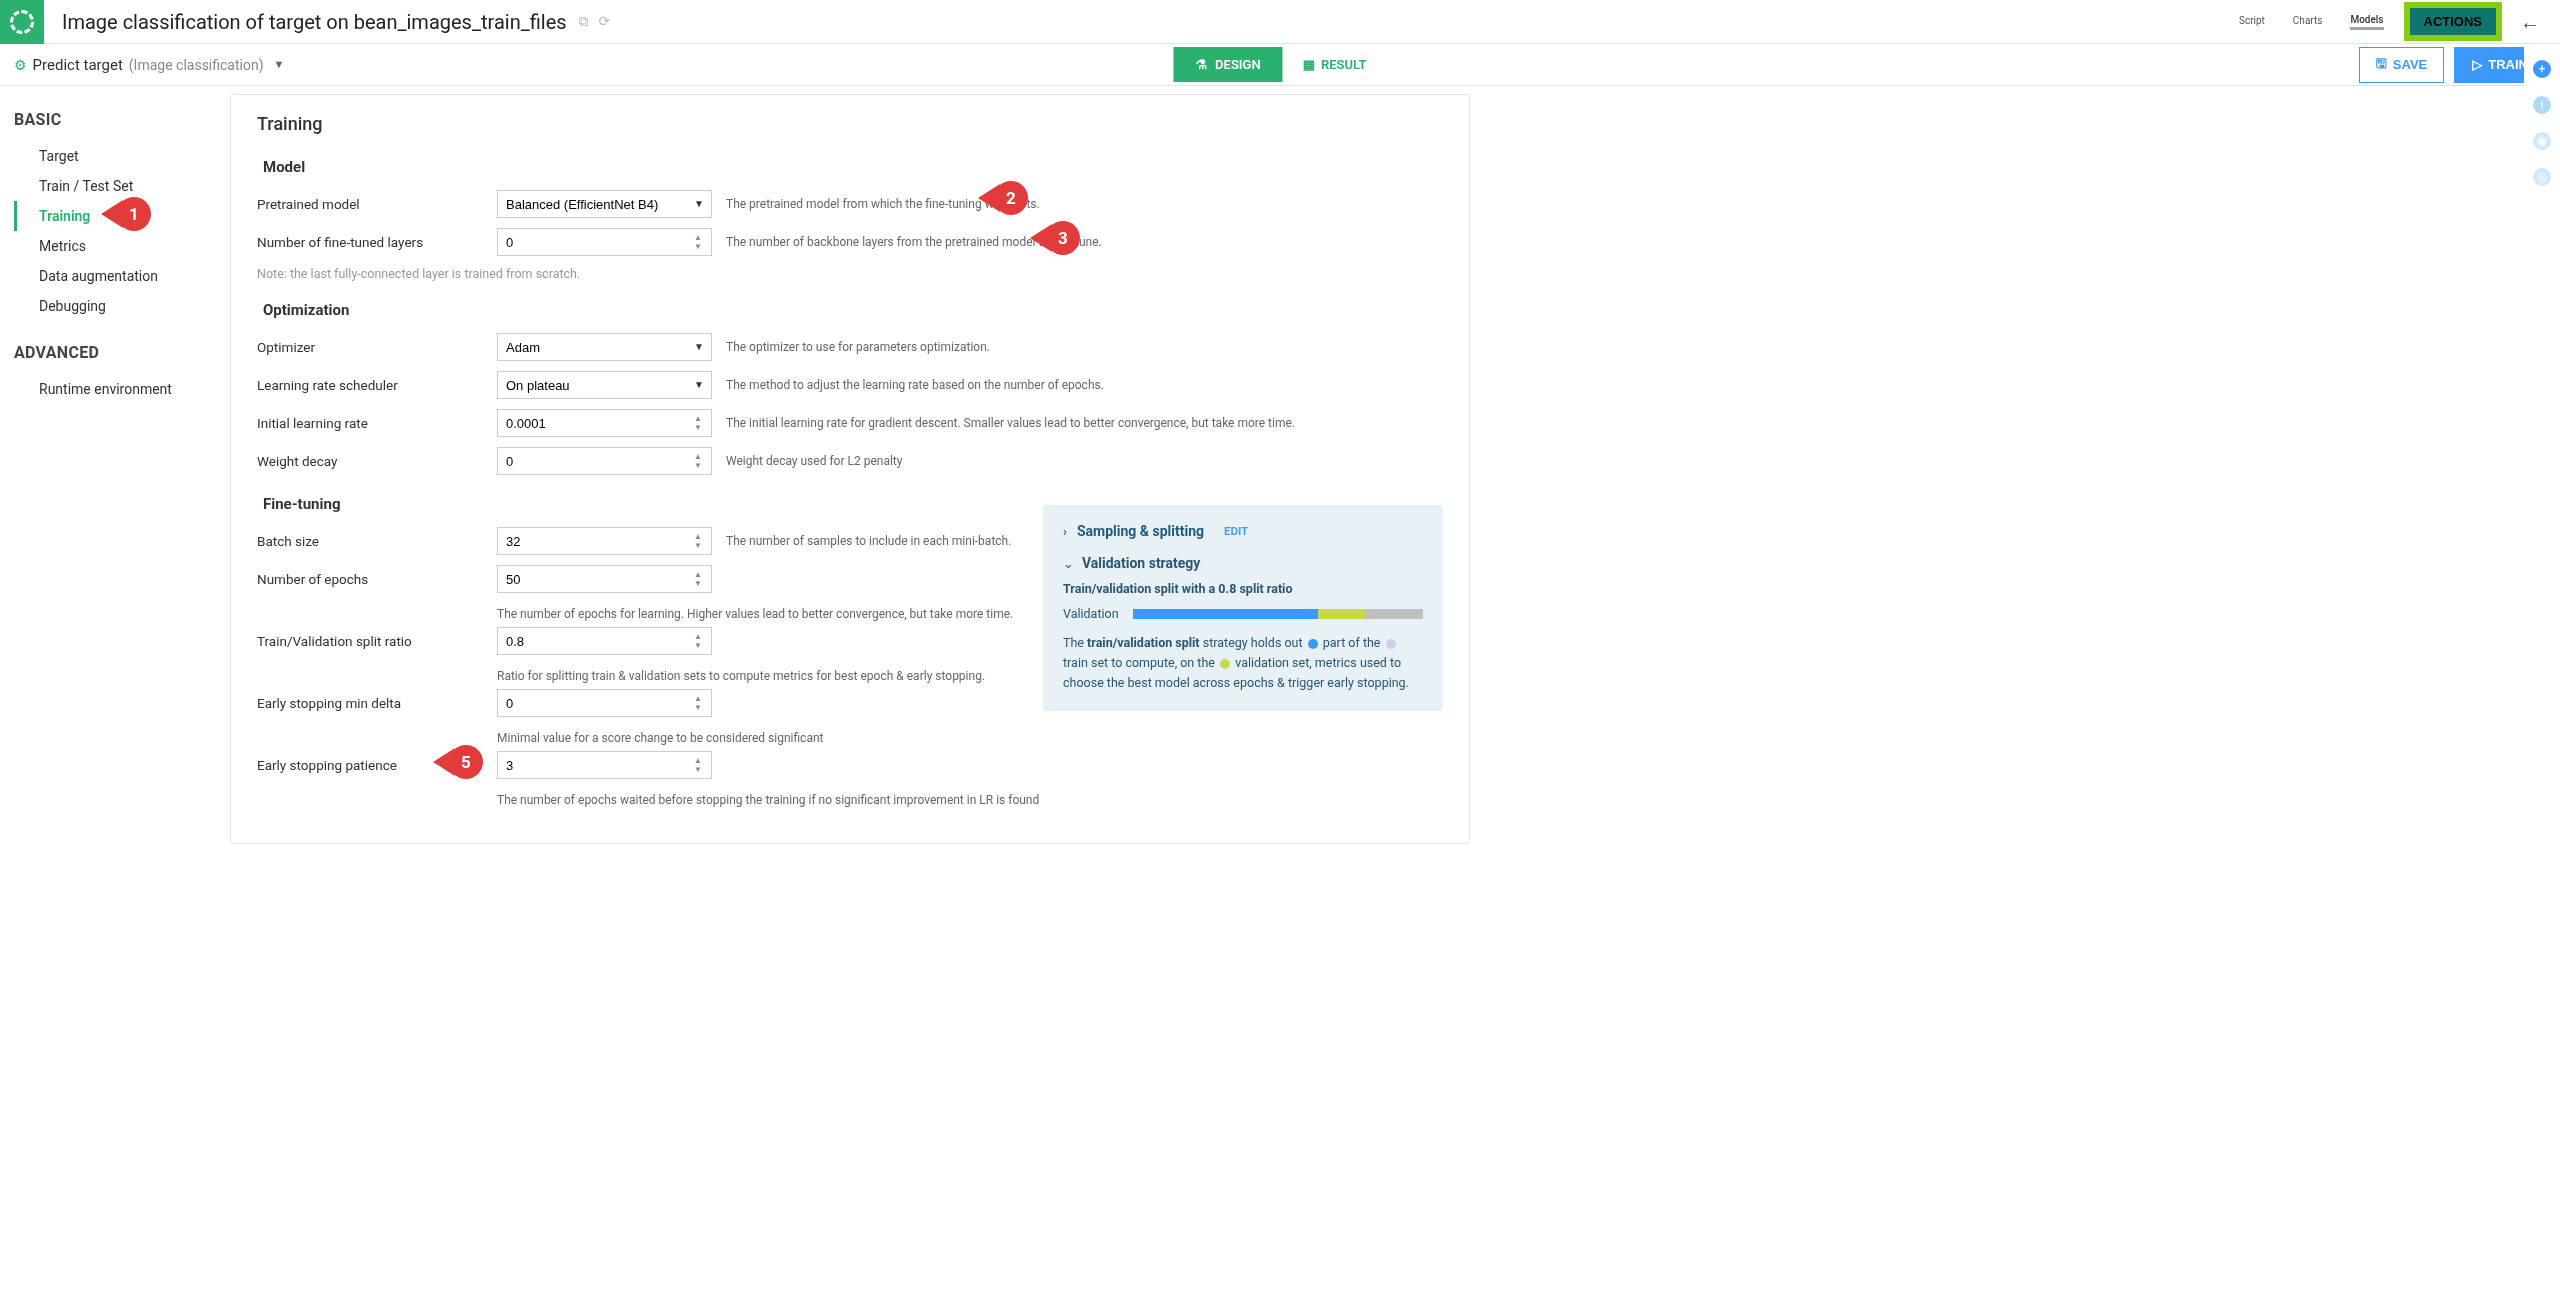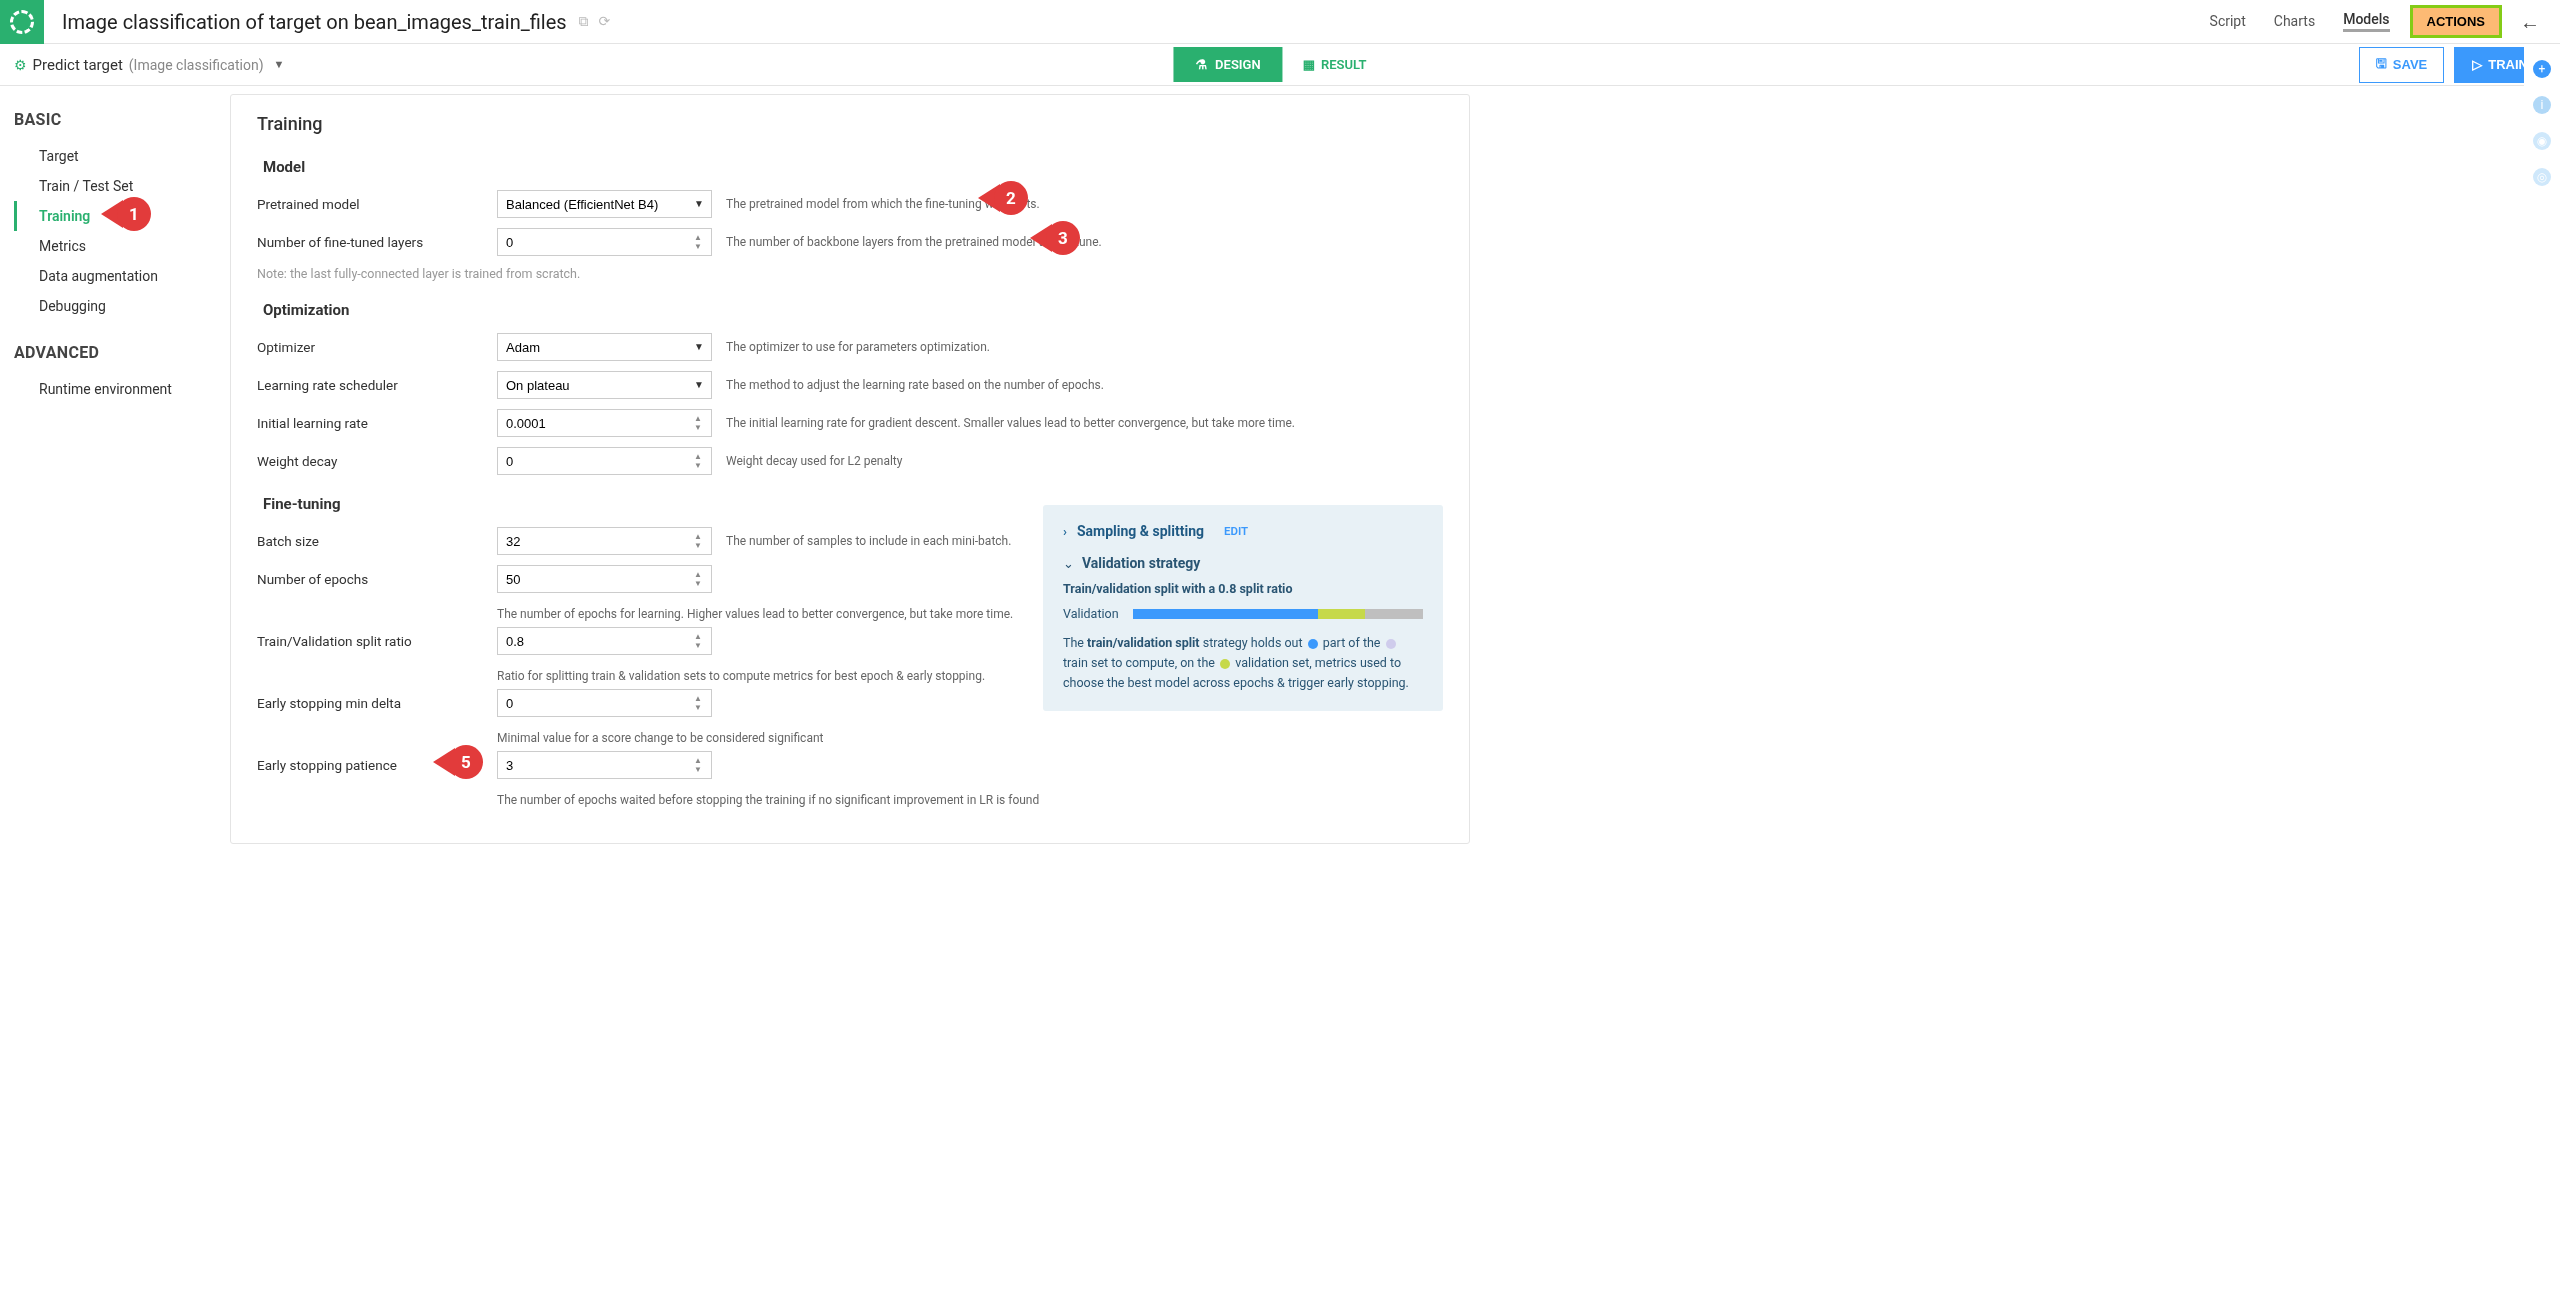--- a/index.html
+++ b/index.html
@@ -5,23 +5,23 @@
 * { box-sizing: border-box; margin: 0; padding: 0; }
 body { font-family: -apple-system, BlinkMacSystemFont, "Segoe UI", Roboto, sans-serif; font-size: 13px; color: #333; background: #fff; }
 .topbar { display: flex; align-items: center; height: 44px; border-bottom: 1px solid #e4e4e4; padding-right: 20px; }
 .logo-box { width: 44px; height: 44px; background: #2ab06f; display: flex; align-items: center; justify-content: center; }
 .logo-circle { width: 24px; height: 24px; border: 3px dashed #fff; border-radius: 50%; }
 .page-title { font-size: 20px; font-weight: 400; margin-left: 18px; color: #222; }
 .title-icons { margin-left: 12px; display: flex; gap: 10px; color: #bbb; }
 .title-icons span { font-size: 14px; cursor: pointer; }
 .spacer { flex: 1; }
 .top-tabs { display: flex; align-items: center; gap: 28px; }
-.top-tab { font-size: 14px; color: #555; cursor: pointer; padding-bottom: 2px; }
+.top-tab { font-size: 10px; color: #555; cursor: pointer; padding-bottom: 2px; }
 .top-tab.active { color: #333; font-weight: 500; border-bottom: 3px solid #a3a3a3; }
-.actions-btn { border: 3px solid #84cc16; padding: 6px 14px; font-size: 13px; font-weight: 600; cursor: pointer; background: #fdba74; margin-left: 20px; }
+.actions-btn { border: 6px solid #84cc16; padding: 6px 14px; font-size: 13px; font-weight: 600; cursor: pointer; background: #0f766e; margin-left: 20px; }
 .back-arrow { font-size: 20px; margin-left: 18px; color: #444; cursor: pointer; }
 
 .subbar { display: flex; align-items: center; height: 42px; border-bottom: 1px solid #e4e4e4; padding: 0 14px; position: relative; }
 .sub-left { display: flex; align-items: center; gap: 6px; }
 .sub-left .gear { color: #2ab06f; font-size: 14px; }
 .sub-title { font-size: 15px; color: #333; }
 .sub-subtitle { font-size: 14px; color: #888; text-align: right; }
 .sub-caret { color: #666; font-size: 11px; margin-left: 4px; cursor: pointer; }
 .center-tabs { position: absolute; left: 50%; transform: translateX(-50%); display: flex; align-items: center; gap: 0; }
 .design-btn { background: #2ab06f; color: #fff; padding: 10px 22px; font-weight: 600; font-size: 13px; display: flex; align-items: center; gap: 8px; }

